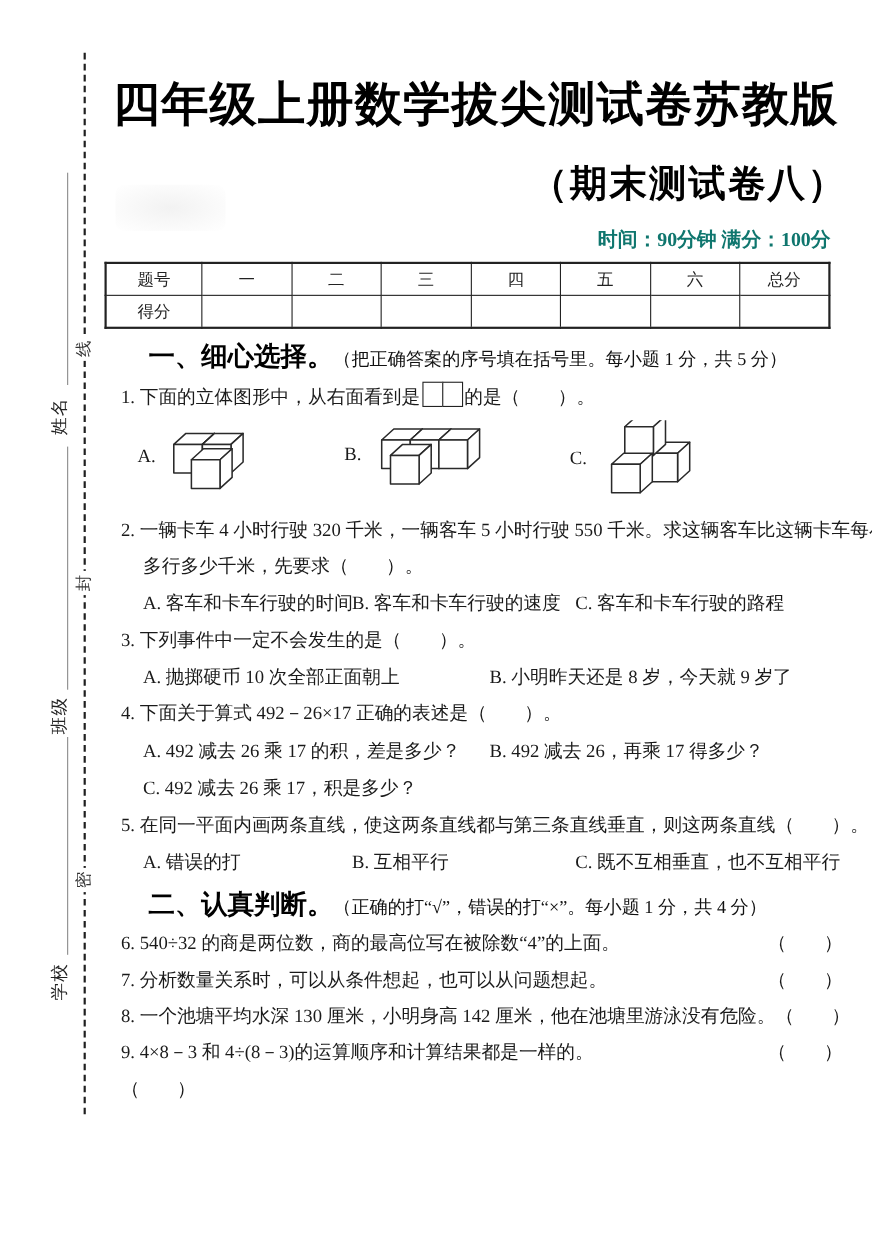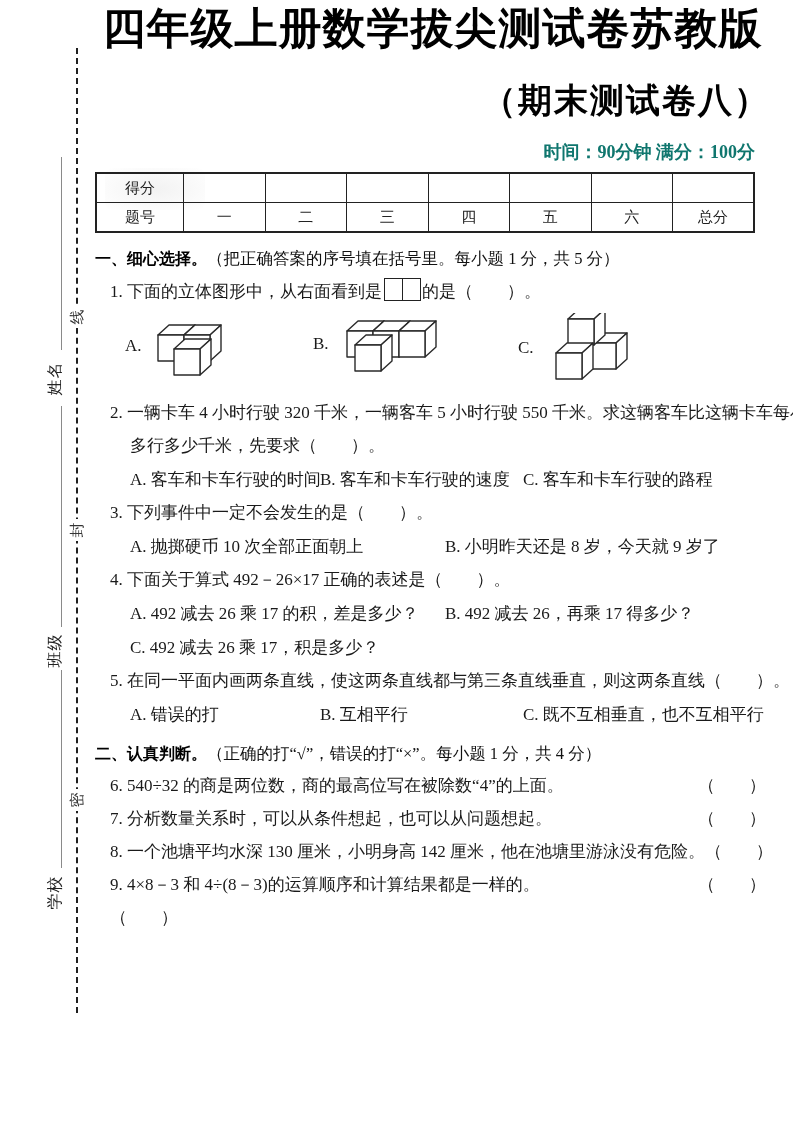--- a/index.html
+++ b/index.html
@@ -30,21 +30,21 @@
     font-size:16px;color:#222;letter-spacing:1px;
   }
   .smudge{
     position:absolute;left:105px;top:168px;width:100px;height:42px;
     background:radial-gradient(ellipse at center,#f2f2f2 0%,#fafafa 60%,#ffffff 100%);
     border-radius:8px;
   }
   
   .main{position:absolute;left:95px;top:0;width:675px;}
   .title{
-    text-align:center;
+    margin-top:66px;text-align:center;
     font-family:Liberation Serif, serif;
     font-weight:bold;font-size:43px;letter-spacing:1px;color:#000;
     white-space:nowrap;
   }
   .subtitle{
     margin-top:20px;text-align:right;
     font-family:"Liberation Sans", sans-serif;
     font-weight:bold;font-size:34px;color:#000;letter-spacing:2px;
   }
   .meta{
@@ -57,21 +57,21 @@
     border:2px solid #222;table-layout:fixed;
     font-size:15px;
   }
   table.score td{
     border:1px solid #222;height:26px;text-align:center;
     font-family:"Liberation Sans", sans-serif;color:#222;
   }
   td.c0{width:84px;}
   
   .sec{margin-top:13px;line-height:25px;white-space:nowrap;}
-  .sec-title{font-family:"Liberation Sans", sans-serif;font-weight:bold;font-size:16px;color:#000;}
+  .sec-title{font-family:"Liberation Sans", sans-serif;font-weight:bold;font-size:24px;color:#000;margin-left:40px;}
   .sec-note{font-size:16.5px;color:#111;}
   .q{padding-left:15px;line-height:26px;margin-top:7px;white-space:nowrap;font-size:17px;}
   .cont{padding-left:35px;}
   .opts{position:relative;padding-left:35px;line-height:26px;margin-top:8px;white-space:nowrap;font-size:17px;}
   .opts .o1{display:inline-block;width:190px;}
   .opts .o2{display:inline-block;width:203px;}
   .opts2 .o1{display:inline-block;width:315px;}
   .minibox{display:inline-block;vertical-align:-4px;margin:0 2px;}
   .minibox i{display:inline-block;width:17px;height:21px;border:1px solid #222;margin-right:-1px;background:#fff;}
   .figrow{position:relative;height:80px;margin-top:4px;}
@@ -106,38 +106,38 @@
 
   <div class="main">
 
     <div class="title">四年级上册数学拔尖测试卷苏教版</div>
     <div class="subtitle">（期末测试卷八）</div>
     <div class="meta">时间：90分钟  满分：100分</div>
 
     <table class="score">
       <tbody>
           <tr>
-        <td class="c0">得分</td>
-        <td></td>
-        <td></td>
-        <td></td>
-        <td></td>
-        <td></td>
-        <td></td>
-        <td></td>
-      </tr>
-      <tr>
         <td class="c0">题号</td>
         <td>一</td>
         <td>二</td>
         <td>三</td>
         <td>四</td>
         <td>五</td>
         <td>六</td>
         <td>总分</td>
+      </tr>
+      <tr>
+        <td class="c0">得分</td>
+        <td></td>
+        <td></td>
+        <td></td>
+        <td></td>
+        <td></td>
+        <td></td>
+        <td></td>
       </tr>
     </tbody>
       </table>
 
     <div class="sec">
       <span class="sec-title">一、细心选择。</span><span class="sec-note">（把正确答案的序号填在括号里。每小题 1 分，共 5 分）</span>
     </div>
 
     <div class="q">
       <span>1. 下面的立体图形中，从右面看到是</span><span class="minibox"><i></i><i></i></span><span>的是（　　）。</span>

